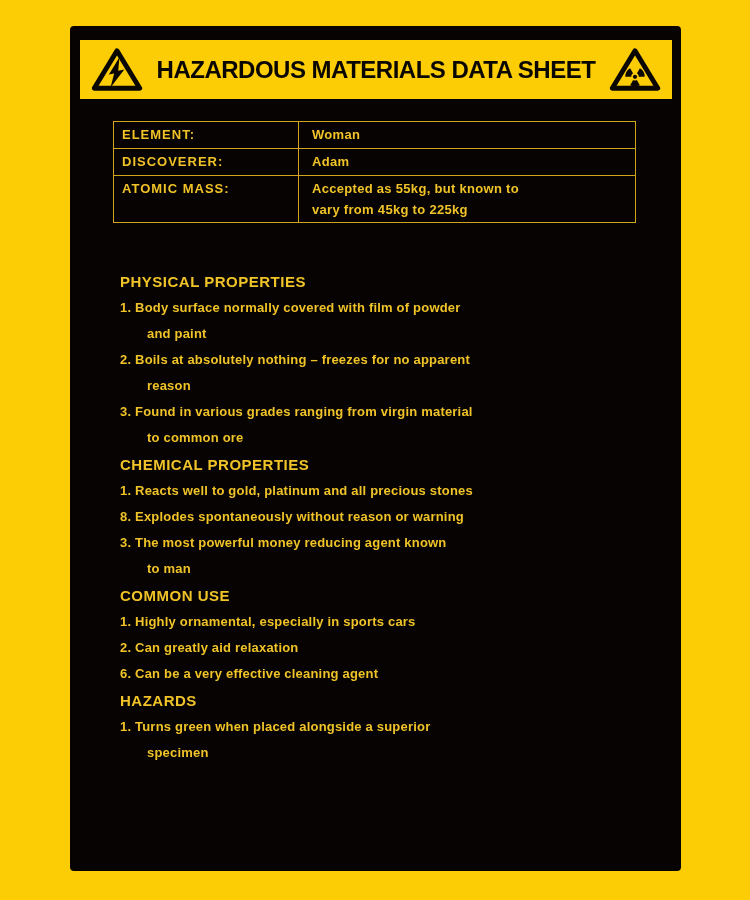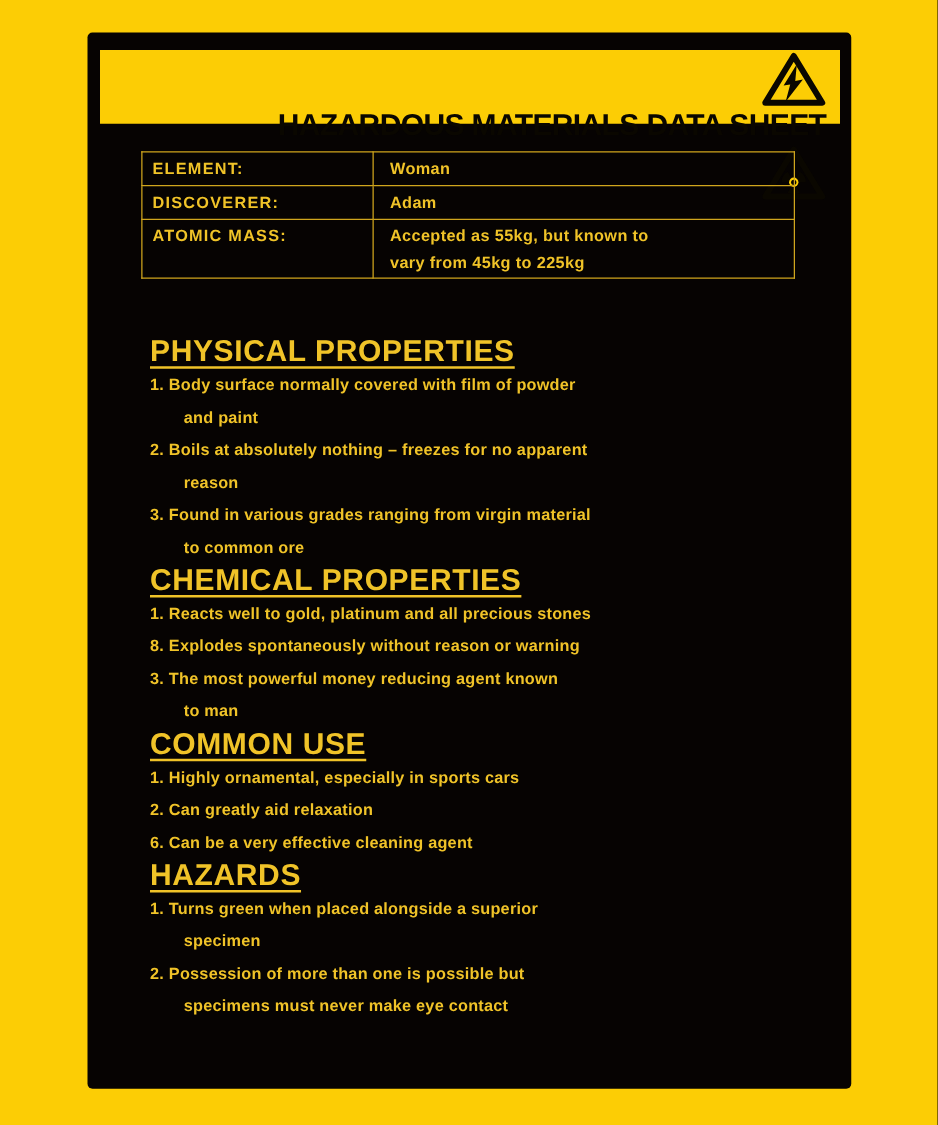--- a/index.html
+++ b/index.html
@@ -9,22 +9,22 @@
     font-family:"Liberation Sans","DejaVu Sans",sans-serif;
   }
   .panel{
     position:absolute;left:70px;top:26px;width:611px;height:845px;
     background:#060302;border-radius:4px;
   }
   
   .banner{
     position:absolute;left:10px;top:14px;right:9px;height:59px;
     background:#FCCD05;
-    display:flex;align-items:flex-end;justify-content:space-between;
-    padding:0 11px;box-sizing:border-box;flex-direction:column;
+    display:flex;align-items:center;justify-content:space-between;
+    padding:0 11px;box-sizing:border-box;
   }
   .banner-title{
     flex:1;text-align:center;
     color:#0A0700;font-weight:bold;font-size:24px;letter-spacing:-0.5px;
     white-space:nowrap;
   }
   .warn-icon{flex:0 0 auto;display:block;}
   
   .info-table{
     position:absolute;left:43px;top:95px;width:523px;
@@ -41,22 +41,21 @@
   .info-table tr td{height:22px;}
   .info-table tr.tall td{height:42px;}
   .symbol-cell{padding-top:3px;}
   
   .content{
     position:absolute;left:50px;top:243px;right:12px;
     color:#F0C328;font-weight:bold;
   }
   .section + .section{margin-top:1px;}
   .section-heading{
-    font-size:24px;line-height:26px;letter-spacing:0.5px;
-    text-decoration:underline;
+    font-size:15px;line-height:26px;letter-spacing:0.5px;
     text-decoration-thickness:2px;
     text-underline-offset:4px;
   }
   .item{
     font-size:13px;line-height:26px;letter-spacing:0.2px;
     padding-left:27px;text-indent:-27px;
     white-space:pre-line;
   }
 </style>
 </head>
@@ -124,18 +123,16 @@
       <div class="section-heading">COMMON USE</div>
       <div class="item">1. Highly ornamental, especially in sports cars</div>
       <div class="item">2. Can greatly aid relaxation</div>
       <div class="item">6. Can be a very effective cleaning agent</div>
     </div>
 
     <div class="section">
       <div class="section-heading">HAZARDS</div>
       <div class="item">1. Turns green when placed alongside a superior
 specimen</div>
-      <div class="item">2. Possession of more than one is possible but
-specimens must never make eye contact</div>
     </div>
 
   </div>
 </div>
 
 </body></html>

